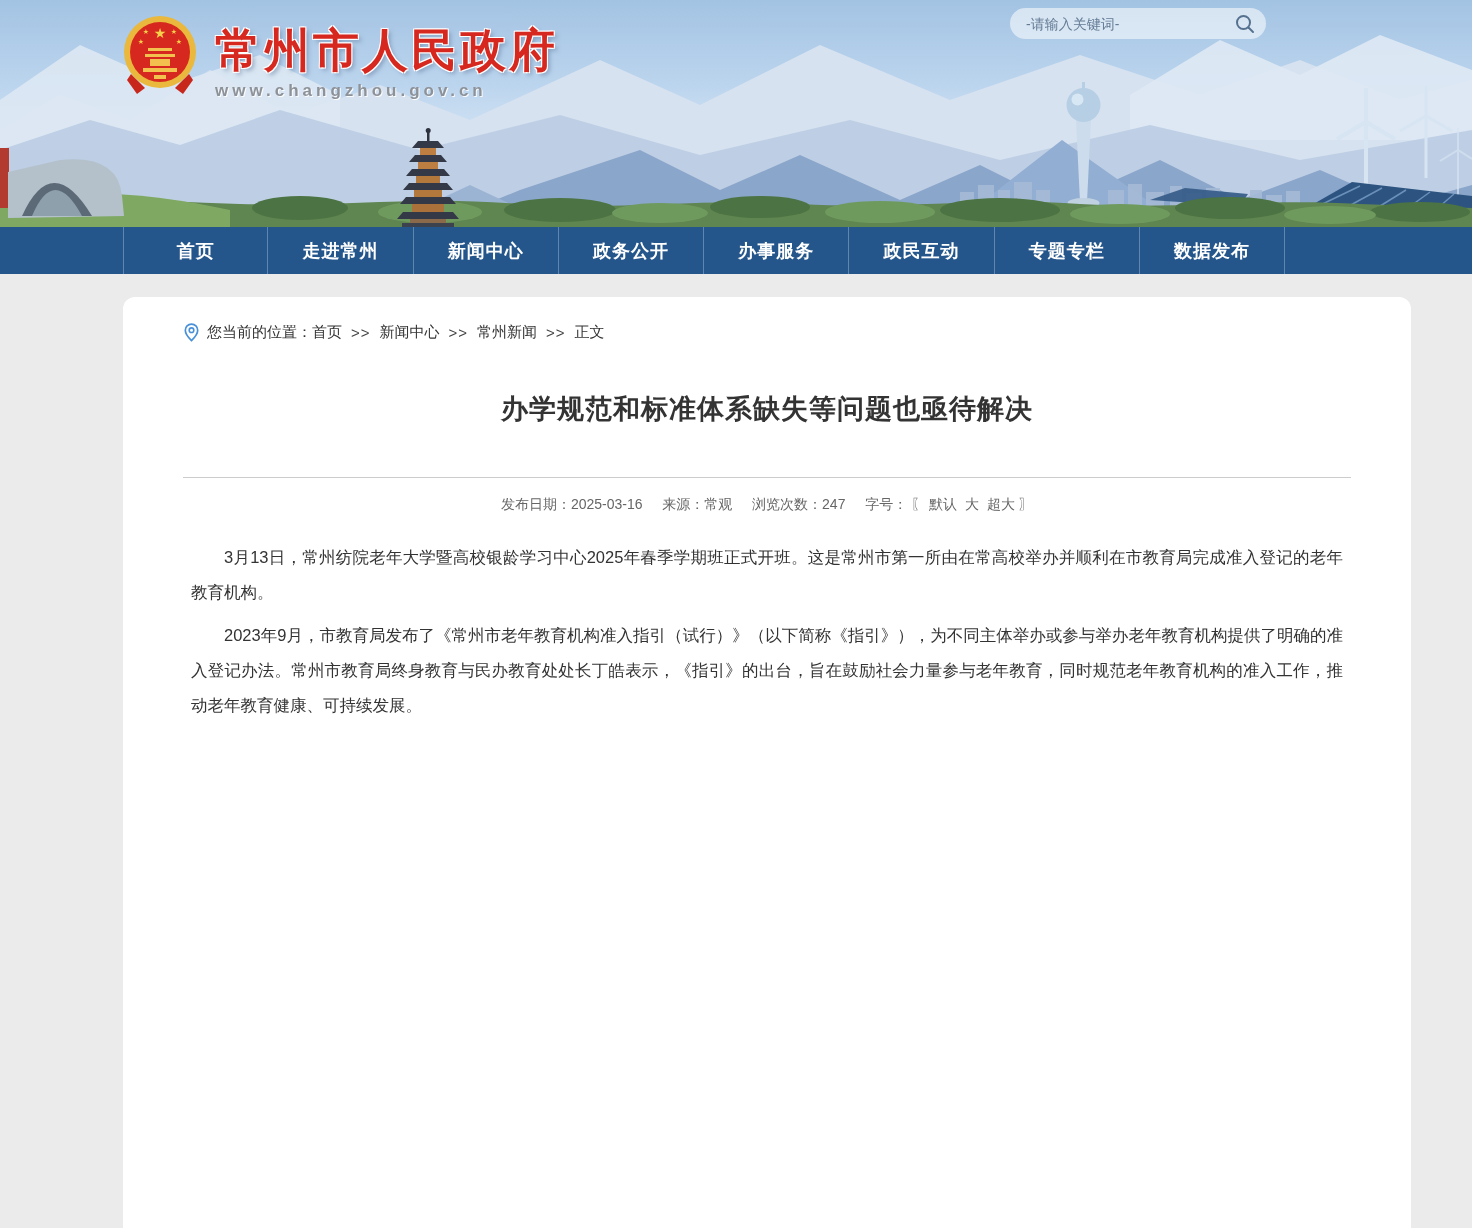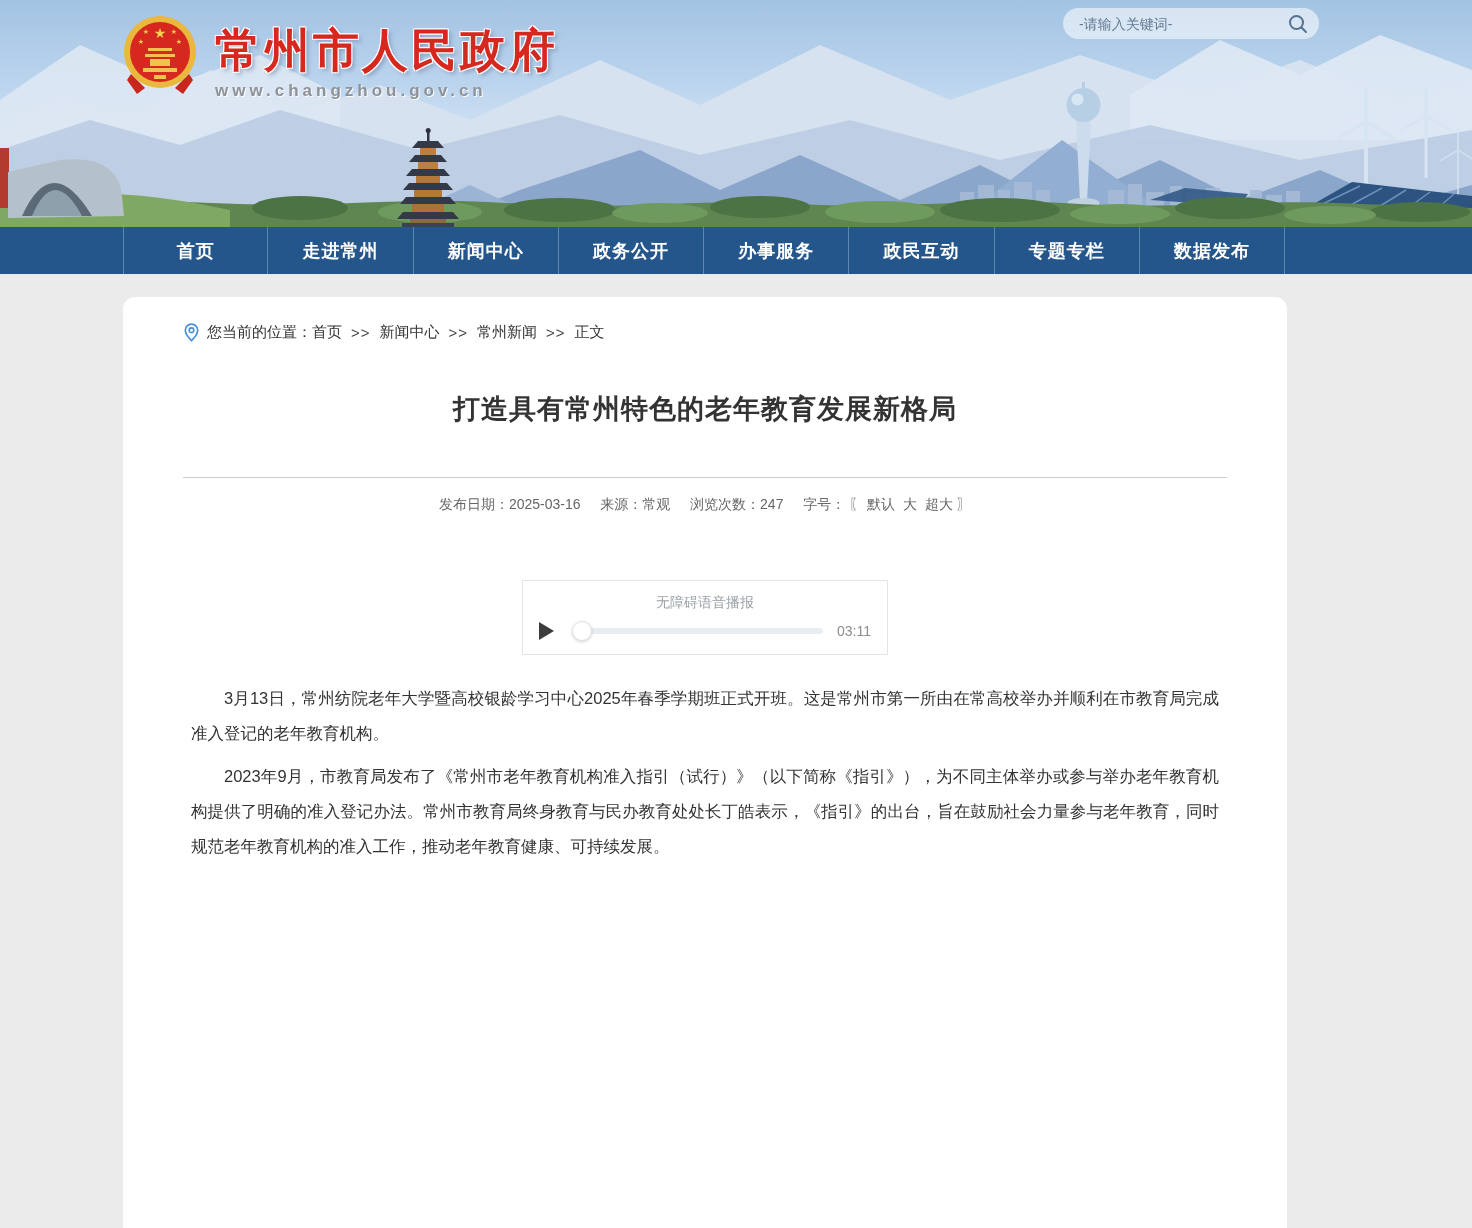--- a/index.html
+++ b/index.html
@@ -20,42 +20,42 @@
   .site-text{margin-left:16px;padding-top:14px;}
   .site-name{
     font-size:46px;font-weight:bold;color:#d6281e;letter-spacing:3px;line-height:1.05;
     text-shadow:-1px -1px 0 #fff,1px -1px 0 #fff,-1px 1px 0 #fff,1px 1px 0 #fff,3px 3px 4px rgba(100,125,160,.55);
   }
   .site-url{
     margin-top:7px;font-size:17px;font-weight:bold;color:#8d9299;letter-spacing:4px;
     text-shadow:1px 1px 0 rgba(255,255,255,.9);
   }
   .search{
-    position:absolute;left:1063px;top:8px;width:256px;height:31px;
+    position:absolute;left:1010px;top:8px;width:256px;height:31px;
     background:rgba(255,255,255,.55);border-radius:16px;
     display:flex;align-items:center;padding:0 10px 0 14px;box-sizing:border-box;
   }
   .search input{
     flex:1;border:0;outline:0;background:transparent;font-size:14px;color:#41586f;
     font-family:"Liberation Sans","DejaVu Sans",sans-serif;
   }
   .search input::placeholder{color:#647b94;}
   .search-btn{flex:0 0 auto;width:22px;height:22px;border:0;background:transparent;padding:0;cursor:pointer;}
   
   .nav{display:flex;height:47px;background:#24568b;padding-left:123px;}
   .nav-item{
     width:145.25px;display:flex;align-items:center;justify-content:center;box-sizing:border-box;
     color:#fff;font-size:18px;font-weight:bold;letter-spacing:1px;cursor:pointer;
     border-right:1px solid rgba(140,175,210,.55);
   }
   .nav-item:first-child{border-left:1px solid rgba(140,175,210,.55);}
   
   .page-body{padding-top:23px;}
   .card{
-    width:1164px;height:931px;margin-left:123px;background:#fff;
+    width:1288px;height:931px;margin-left:123px;background:#fff;
     border-radius:12px 12px 0 0;padding:26px 60px 0;box-sizing:border-box;
   }
   .breadcrumb{display:flex;align-items:center;font-size:15px;color:#333;}
   .pin{width:17px;height:19px;margin-right:7px;flex:0 0 auto;}
   .crumb-link{cursor:pointer;}
   .crumb-sep{margin:0 9px;color:#444;letter-spacing:1px;}
   .article-title{
     margin-top:50px;text-align:center;font-size:27px;font-weight:bold;color:#333;
     letter-spacing:1px;line-height:35px;
   }
@@ -275,45 +275,35 @@
       <span>您当前的位置：</span>
       <span class="crumb-link">首页</span>
       <span class="crumb-sep">&gt;&gt;</span>
       <span class="crumb-link">新闻中心</span>
       <span class="crumb-sep">&gt;&gt;</span>
       <span class="crumb-link">常州新闻</span>
       <span class="crumb-sep">&gt;&gt;</span>
       <span>正文</span>
     </div>
 
-    <h1 class="article-title">打造具有常州特色的老年教育发展新格局</h1>
+    <h1 class="article-title">办学规范和标准体系缺失等问题也亟待解决</h1>
 
     <div class="divider"></div>
 
     <div class="meta">
       <span>发布日期：</span><span>2025-03-16</span>
       <span class="gap"></span>
       <span>来源：</span><span>常观</span>
       <span class="gap"></span>
       <span>浏览次数：</span><span>247</span>
       <span class="gap"></span>
       <span>字号：</span>
       <span>〖</span><span class="fs-opt">默认</span><span class="fs-opt">大</span><span class="fs-opt">超大</span><span>〗</span>
     </div>
 
-    <div class="audio-box">
-      <div class="audio-title">无障碍语音播报</div>
-      <div class="player-row">
-        <div class="play-btn"></div>
-        <div class="slider">
-          <div class="slider-handle"></div>
-        </div>
-        <div class="time">03:11</div>
-      </div>
-    </div>
 
     <div class="article-body">
       <p>3月13日，常州纺院老年大学暨高校银龄学习中心2025年春季学期班正式开班。这是常州市第一所由在常高校举办并顺利在市教育局完成准入登记的老年教育机构。</p>
       <p>2023年9月，市教育局发布了《常州市老年教育机构准入指引（试行）》（以下简称《指引》），为不同主体举办或参与举办老年教育机构提供了明确的准入登记办法。常州市教育局终身教育与民办教育处处长丁皓表示，《指引》的出台，旨在鼓励社会力量参与老年教育，同时规范老年教育机构的准入工作，推动老年教育健康、可持续发展。</p>
     </div>
 
   </div>
 </div>
 
 </body></html>

